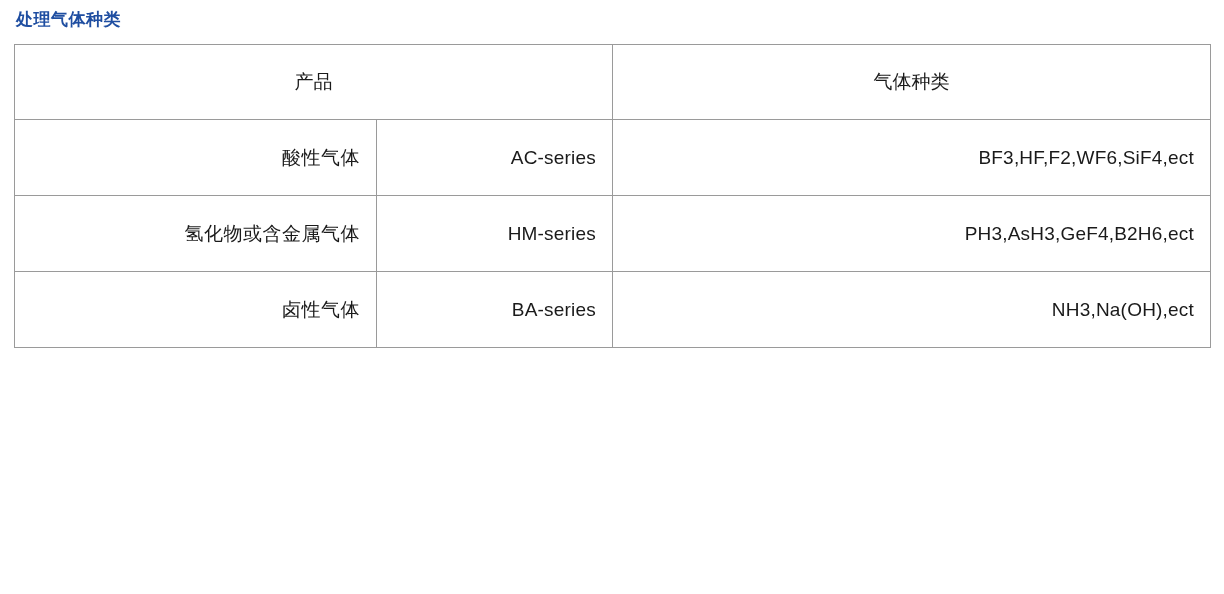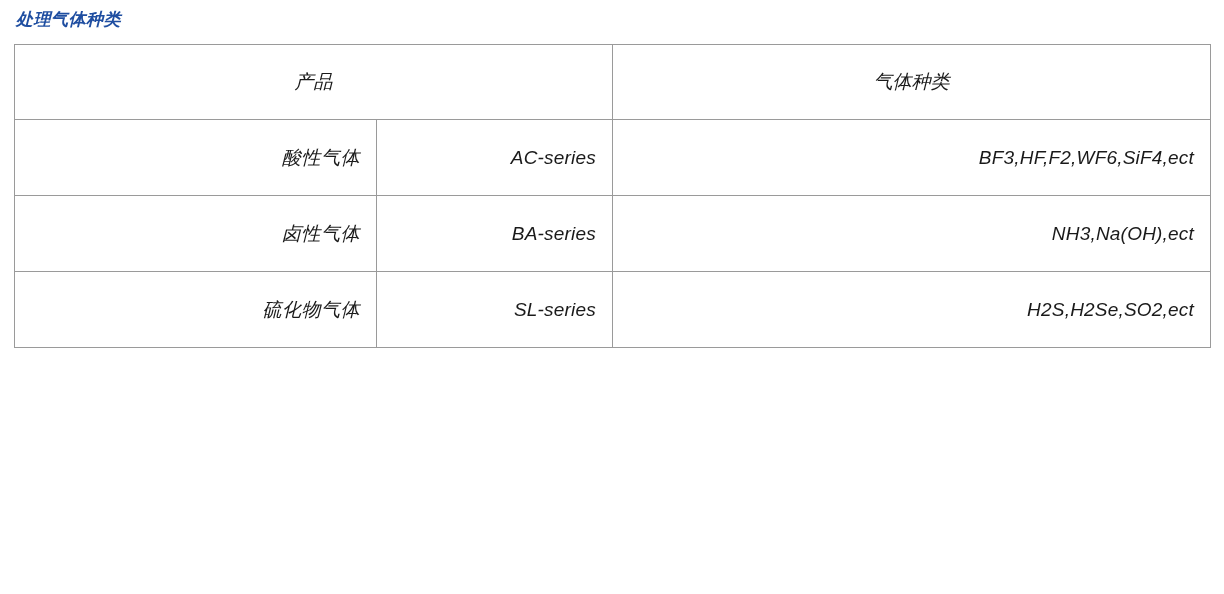--- a/index.html
+++ b/index.html
@@ -13,21 +13,20 @@
     font-family: "Liberation Sans", sans-serif;
     color: #1a1a1a;
     overflow: hidden;
   }
   .page {
     position: relative;
     width: 1172px;
     height: 594px;
     box-sizing: border-box;
     padding: 8px 14px 0 14px;
-    font-style: italic;
   }
   .section-title {
     font-size: 17px;
     font-weight: bold;
     color: #1f4ea1;
     letter-spacing: 0.5px;
     margin: 2px 0 14px 2px;
     line-height: 1.2;
   }
   table.gas-table {
@@ -80,25 +79,25 @@
         <th>气体种类</th>
       </tr>
     </thead>
     <tbody>
       <tr>
         <td class="cell-product">酸性气体</td>
         <td class="cell-series">AC-series</td>
         <td class="cell-gas">BF3,HF,F2,WF6,SiF4,ect</td>
       </tr>
       <tr>
+        <td class="cell-product">氢化物或含金属气体</td>
+        <td class="cell-series">HM-series</td>
+        <td class="cell-gas">PH3,AsH3,GeF4,B2H6,ect</td>
+      </tr>
+      <tr>
         <td class="cell-product">卤性气体</td>
         <td class="cell-series">BA-series</td>
         <td class="cell-gas">NH3,Na(OH),ect</td>
-      </tr>
-      <tr>
-        <td class="cell-product">硫化物气体</td>
-        <td class="cell-series">SL-series</td>
-        <td class="cell-gas">H2S,H2Se,SO2,ect</td>
       </tr>
     </tbody>
   </table>
 
 </div>
 
 </body></html>

